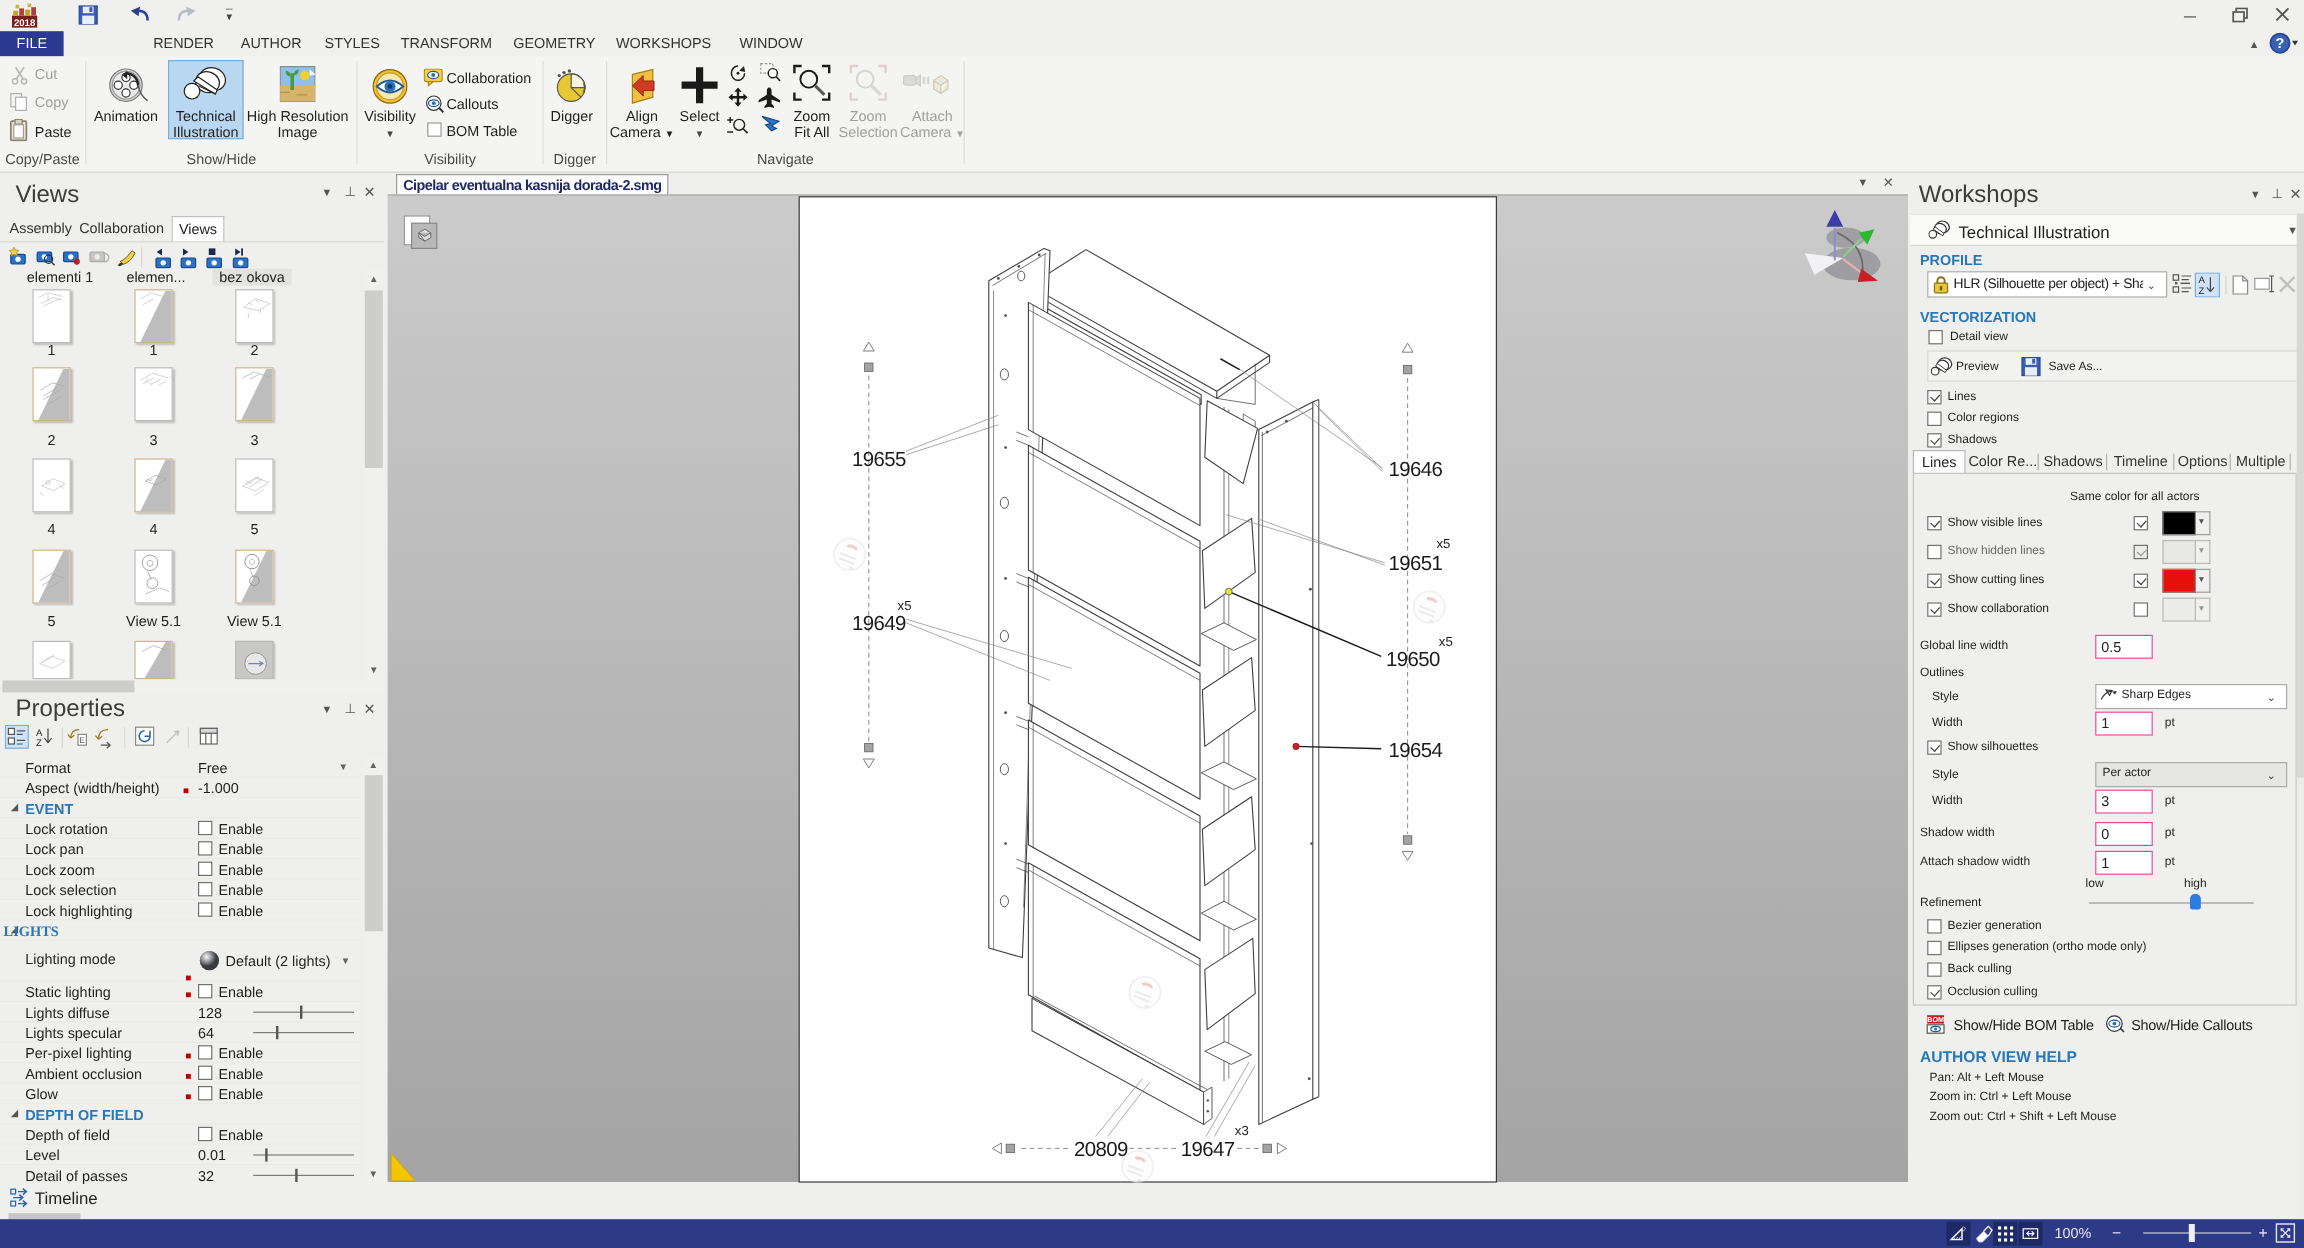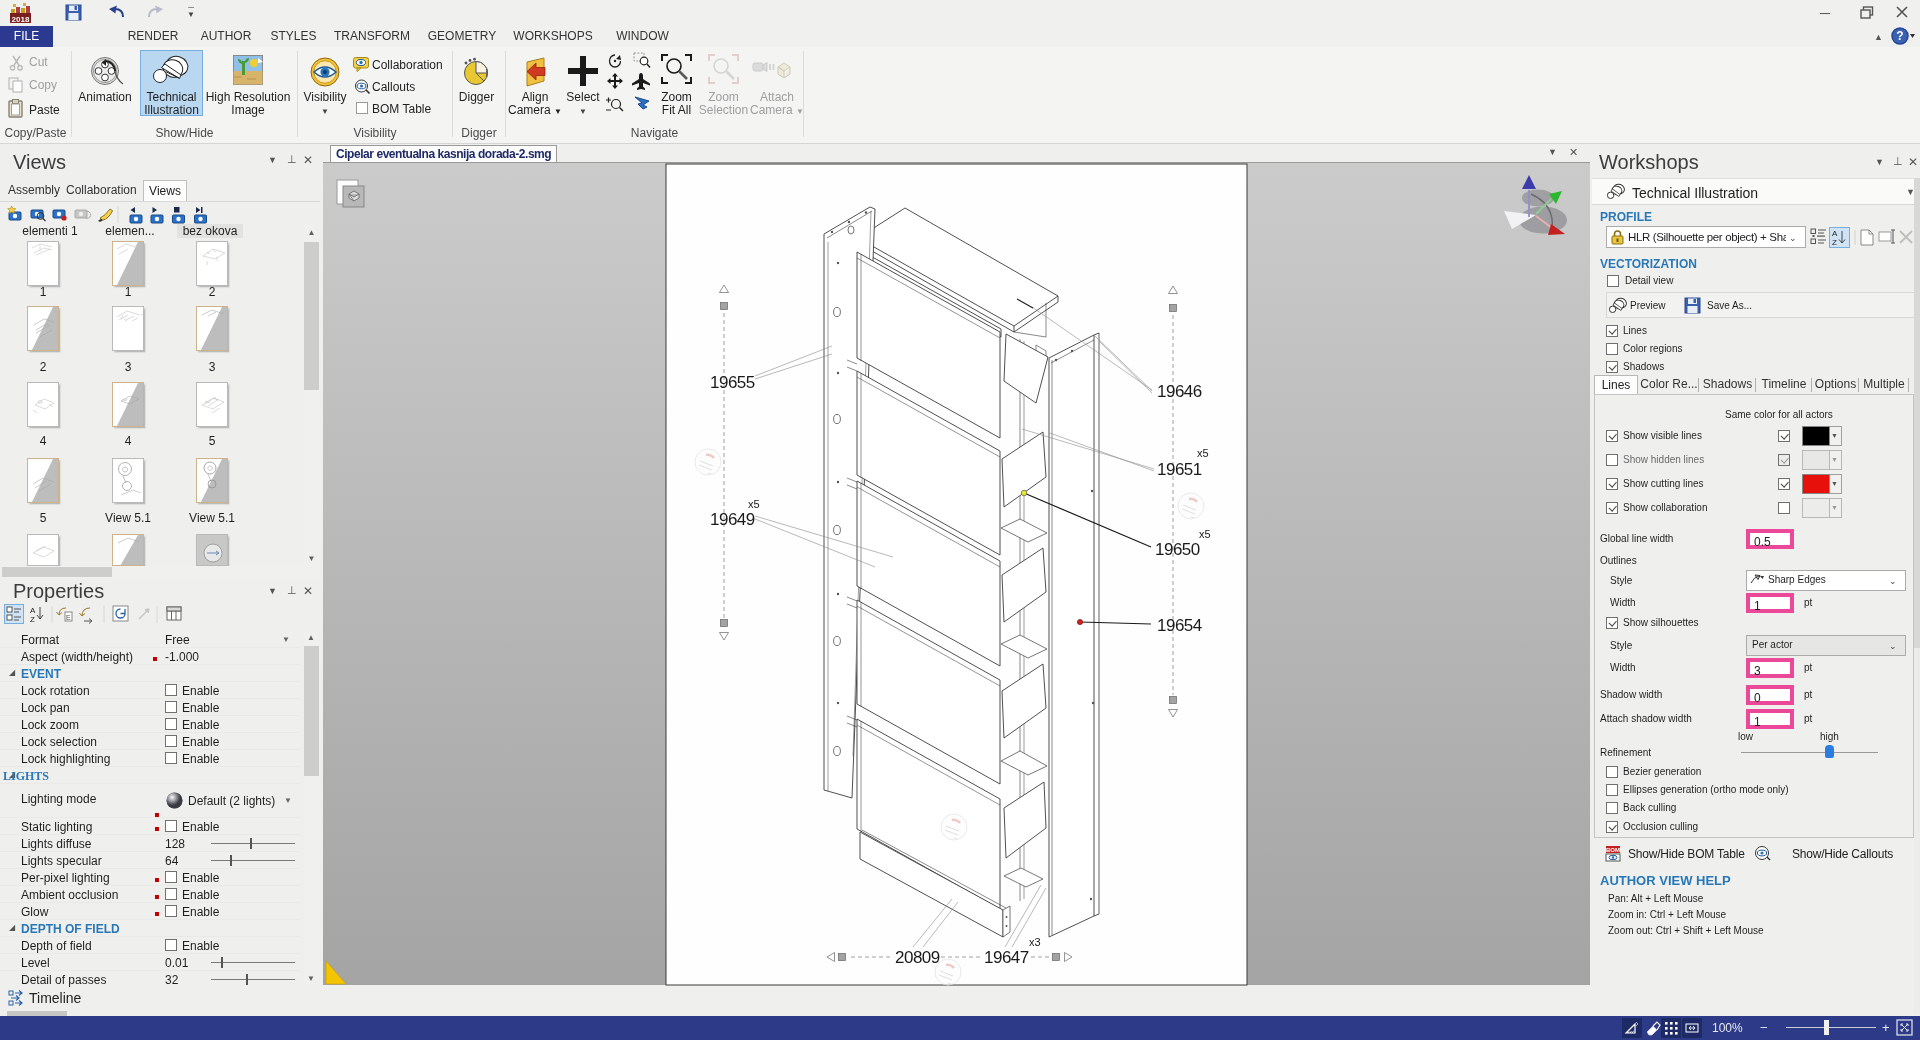--- a/index.html
+++ b/index.html
@@ -40,21 +40,21 @@
 .cb.gcheck { background:#ececea; }
 .cb.gcheck::after { content:""; position:absolute; left:1.5px; top:2px; width:6px; height:3.5px; border-left:1.8px solid #9a9a9a; border-bottom:1.8px solid #9a9a9a; transform:rotate(-48deg); }
 .chev { position:absolute; font-size:9px; color:#555; }
 
 #doc-tabstrip { position:absolute; left:320px; top:145px; width:1272px; height:17px; background:#efefed; }
 #doc-tab { position:absolute; left:10px; top:0px; height:17px; background:#fcfcfc; border:1px solid #9a9a9a; border-bottom:none; line-height:16px; font-size:12px; font-weight:bold; color:#1f2a66; padding:0 5px; letter-spacing:-0.45px; }
 #canvas { position:absolute; left:323px; top:162px; width:1267px; height:823px; background:linear-gradient(#cbcbcb,#a4a4a4); border-top:1px solid #9a9a9a; }
 
 #ws-panel { position:absolute; left:1592px; top:145px; width:328px; height:870px; background:#efefed; }
 .wlabel { font-size:10px; color:#1f1f1f; }
-.input-box { position:absolute; background:#fff; border:4px solid #ec4899; font-size:12px; padding-left:4px; }
+.input-box { position:absolute; background:#fff; border:1px solid #ec4899; font-size:12px; padding-left:4px; }
 
 #statusbar { position:absolute; left:0; top:1016px; width:1920px; height:24px; background:#2c3a87; }
 </style>
 </head>
 <body>
 <div id="titlebar">
 
   <svg class="abs" style="left:9px;top:2px;" width="24" height="22" viewBox="0 0 24 22">
     <rect x="1" y="11" width="21" height="10" fill="#7a1f1f"></rect>
     <text x="11.5" y="20" font-size="8" font-weight="bold" fill="#fff" text-anchor="middle">2018</text>
@@ -1008,21 +1008,21 @@
     <ellipse cx="8" cy="12.5" rx="4" ry="2.2" fill="#fff" stroke="#1a5a9a"></ellipse>
       <circle cx="8" cy="12.5" r="1.3" fill="#2a72b8"></circle>
   </svg>
   <div class="abs" style="left:36px;top:702px;font-size:12px;letter-spacing:-0.2px;color:#222;">Show/Hide BOM Table</div>
   <svg class="abs" style="left:162px;top:700px;" width="17" height="17" viewBox="0 0 17 17">
     <circle cx="8" cy="8" r="6.5" fill="#fff" stroke="#333"></circle>
     <path d="M13 12 L16 15" stroke="#333" stroke-width="1.4"></path>
     <ellipse cx="8" cy="8" rx="4.6" ry="2.9" fill="#fff" stroke="#1a5a9a"></ellipse>
       <circle cx="8" cy="8" r="1.6" fill="#2a72b8"></circle>
   </svg>
-  <div class="abs" style="left:184px;top:702px;font-size:12px;letter-spacing:-0.2px;color:#222;margin-left:16px;">Show/Hide Callouts</div>
+  <div class="abs" style="left:184px;top:702px;font-size:12px;letter-spacing:-0.2px;color:#222;">Show/Hide Callouts</div>
   <div class="bluehead abs" style="left:8px;top:728px;font-size:13px;">AUTHOR VIEW HELP</div>
   <div class="abs wlabel" style="left:16px;top:748px;">Pan: Alt + Left Mouse</div>
   <div class="abs wlabel" style="left:16px;top:764px;">Zoom in: Ctrl + Left Mouse</div>
   <div class="abs wlabel" style="left:16px;top:780px;">Zoom out: Ctrl + Shift + Left Mouse</div>
 
   <div class="abs" style="left:322px;top:33px;width:6px;height:837px;background:#ececea;"></div>
   <div class="abs" style="left:322px;top:33px;width:6px;height:470px;background:#d8d8d6;"></div>
 </div>
 <div id="statusbar">
   <div class="abs" style="left:1622px;top:2px;width:20px;height:20px;background:#1e2a66;"></div>

